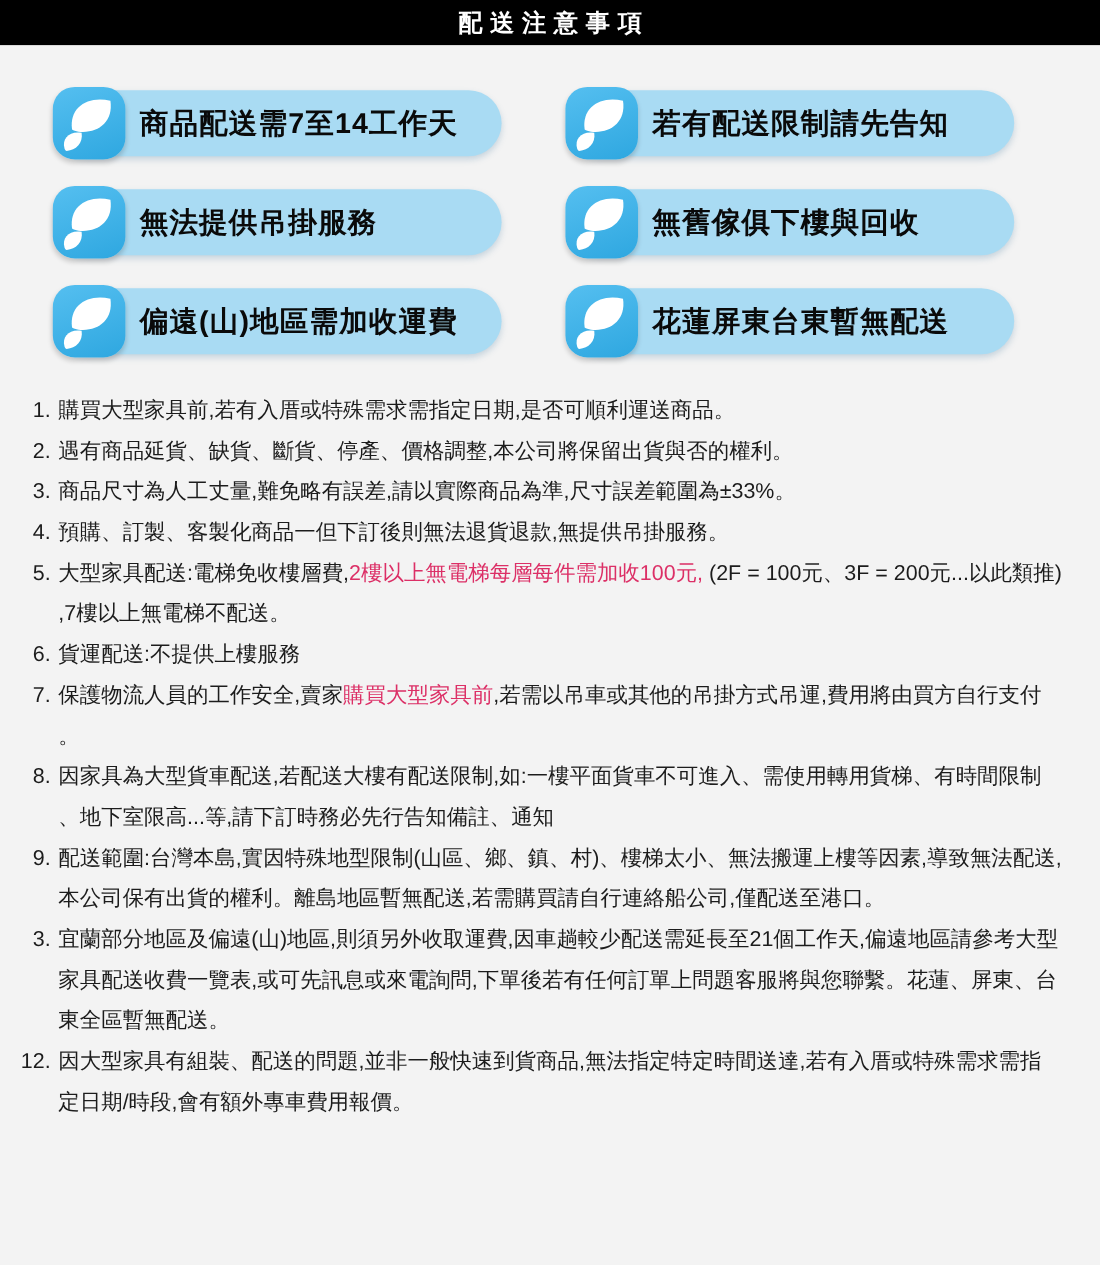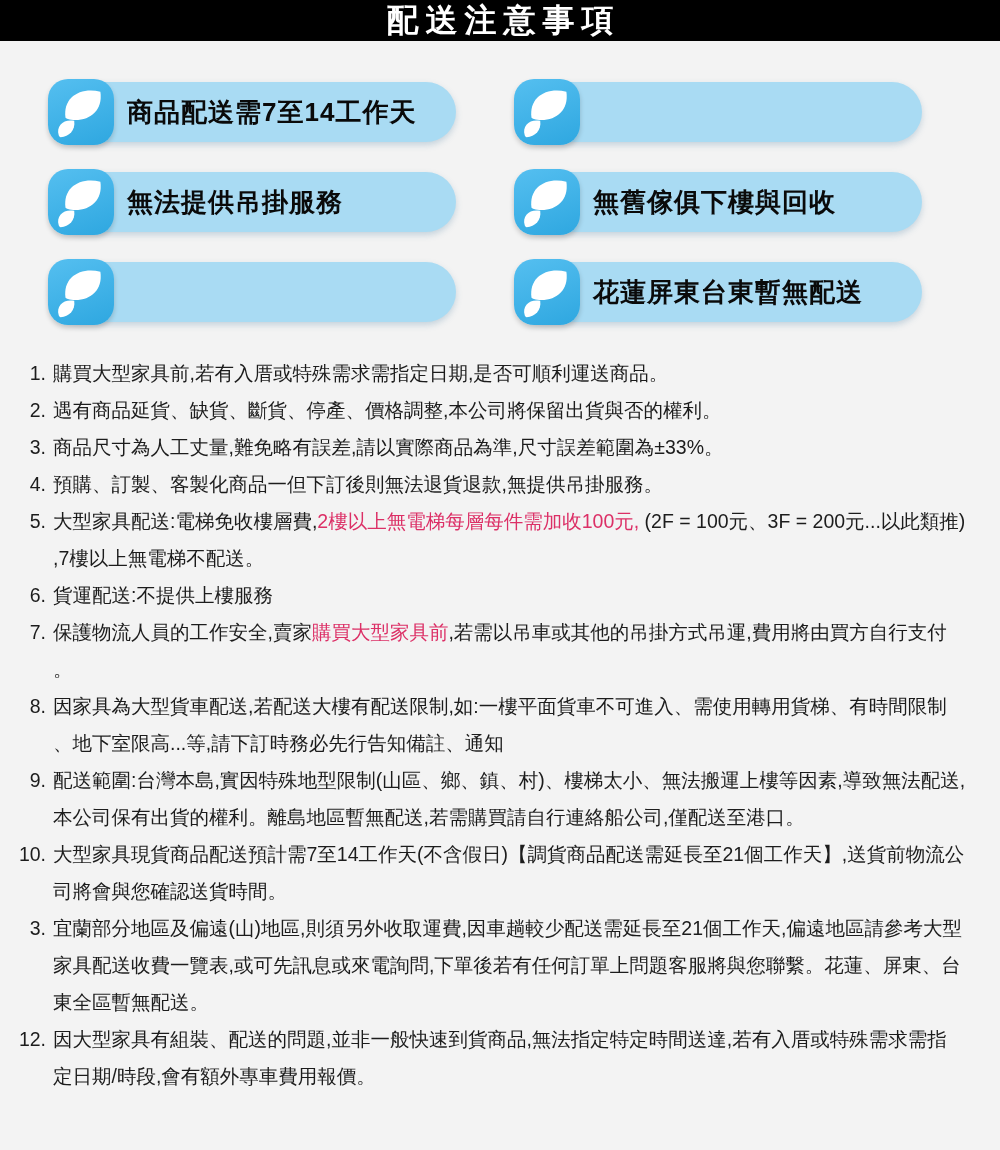--- a/index.html
+++ b/index.html
@@ -9,21 +9,21 @@
     background:var(--page-bg,#f3f3f3);
     font-family:"Liberation Sans","DejaVu Sans",sans-serif;
     overflow:hidden;
   }
   
   .header{
     height:41px;
     background:var(--header-bg,#000);
     color:var(--header-text,#fff);
     display:flex;align-items:center;justify-content:center;
-    font-size:32px;font-weight:bold;
+    font-size:22px;font-weight:bold;
     letter-spacing:7px;text-indent:7px;
   }
   
   .badges{
     display:grid;
     grid-template-columns:1fr 1fr;
     column-gap:58px;row-gap:24px;
     padding:38px 78px 0 48px;
   }
   .badge{position:relative;height:66px;}
@@ -78,20 +78,21 @@
     </div>
 
     <div class="badge">
       <div class="pill"></div>
       <span class="leaf-badge">
         <svg viewBox="0 0 64 64" width="62" height="62" aria-hidden="true">
           <path d="M16 38 C13 17 31 6 52 11 C55 31 40 42 22 40 C19.5 39.7 17.3 39 16 38 Z" fill="#ffffff"></path>
           <path d="M9 56 C6 46 14 39 25 41 C26.5 51 19.5 57.5 11 58 C10 58 9.4 57 9 56 Z" fill="#ffffff"></path>
         </svg>
       </span>
+      <span class="badge-label">若有配送限制請先告知</span>
     </div>
 
     <div class="badge">
       <div class="pill"></div>
       <span class="leaf-badge">
         <svg viewBox="0 0 64 64" width="62" height="62" aria-hidden="true">
           <path d="M16 38 C13 17 31 6 52 11 C55 31 40 42 22 40 C19.5 39.7 17.3 39 16 38 Z" fill="#ffffff"></path>
           <path d="M9 56 C6 46 14 39 25 41 C26.5 51 19.5 57.5 11 58 C10 58 9.4 57 9 56 Z" fill="#ffffff"></path>
         </svg>
       </span>
@@ -110,20 +111,21 @@
     </div>
 
     <div class="badge">
       <div class="pill"></div>
       <span class="leaf-badge">
         <svg viewBox="0 0 64 64" width="62" height="62" aria-hidden="true">
           <path d="M16 38 C13 17 31 6 52 11 C55 31 40 42 22 40 C19.5 39.7 17.3 39 16 38 Z" fill="#ffffff"></path>
           <path d="M9 56 C6 46 14 39 25 41 C26.5 51 19.5 57.5 11 58 C10 58 9.4 57 9 56 Z" fill="#ffffff"></path>
         </svg>
       </span>
+      <span class="badge-label">偏遠(山)地區需加收運費</span>
     </div>
 
     <div class="badge">
       <div class="pill"></div>
       <span class="leaf-badge">
         <svg viewBox="0 0 64 64" width="62" height="62" aria-hidden="true">
           <path d="M16 38 C13 17 31 6 52 11 C55 31 40 42 22 40 C19.5 39.7 17.3 39 16 38 Z" fill="#ffffff"></path>
           <path d="M9 56 C6 46 14 39 25 41 C26.5 51 19.5 57.5 11 58 C10 58 9.4 57 9 56 Z" fill="#ffffff"></path>
         </svg>
       </span>
@@ -163,24 +165,20 @@
       </div>
       <div class="note">
         <span class="note-num">8.</span>
         <span class="note-text"><span>因家具為大型貨車配送,若配送大樓有配送限制,如:一樓平面貨車不可進入、需使用轉用貨梯、有時間限制、地下室限高...等,請下訂時務必先行告知備註、通知</span></span>
       </div>
       <div class="note">
         <span class="note-num">9.</span>
         <span class="note-text"><span>配送範圍:台灣本島,實因特殊地型限制(山區、鄉、鎮、村)、樓梯太小、無法搬運上樓等因素,導致無法配送,本公司保有出貨的權利。離島地區暫無配送,若需購買請自行連絡船公司,僅配送至港口。</span></span>
       </div>
       <div class="note">
-        <span class="note-num">10.</span>
-        <span class="note-text"><span>大型家具現貨商品配送預計需7至14工作天(不含假日)【調貨商品配送需延長至21個工作天】,送貨前物流公司將會與您確認送貨時間。</span></span>
-      </div>
-      <div class="note">
         <span class="note-num">3.</span>
         <span class="note-text"><span>宜蘭部分地區及偏遠(山)地區,則須另外收取運費,因車趟較少配送需延長至21個工作天,偏遠地區請參考大型家具配送收費一覽表,或可先訊息或來電詢問,下單後若有任何訂單上問題客服將與您聯繫。花蓮、屏東、台東全區暫無配送。</span></span>
       </div>
       <div class="note">
         <span class="note-num">12.</span>
         <span class="note-text"><span>因大型家具有組裝、配送的問題,並非一般快速到貨商品,無法指定特定時間送達,若有入厝或特殊需求需指定日期/時段,會有額外專車費用報價。</span></span>
       </div>
     </div>
 
 </div>

